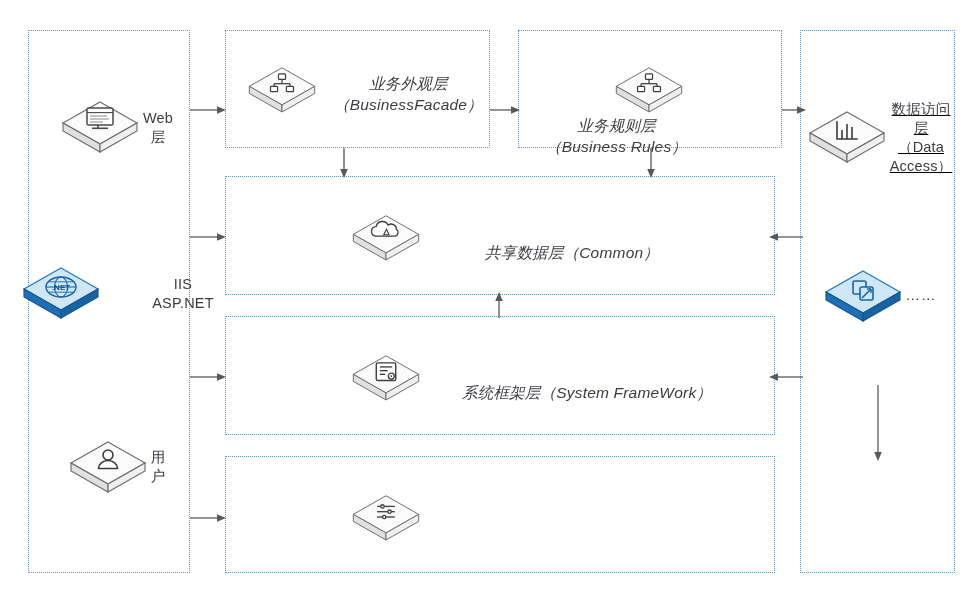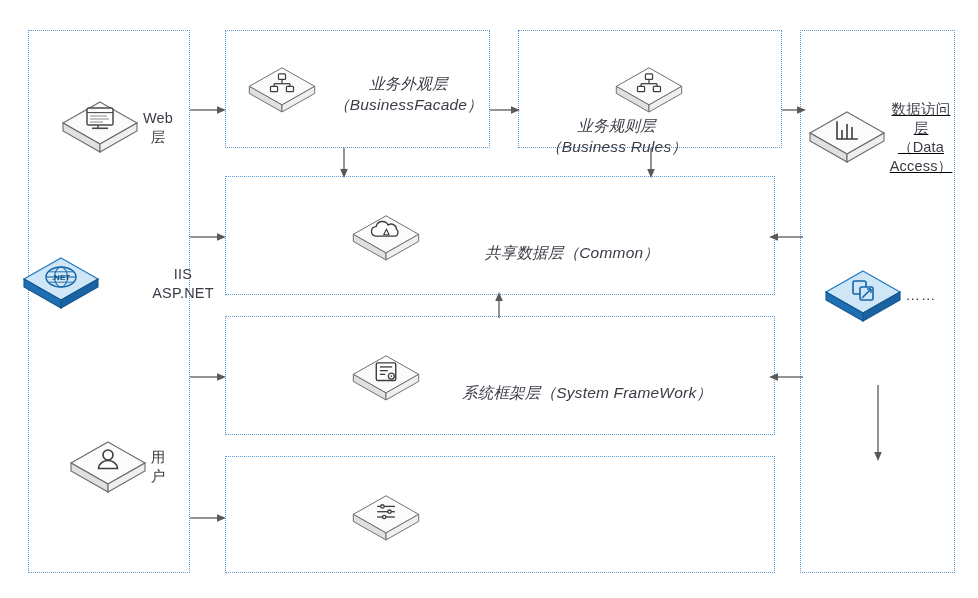--- a/index.html
+++ b/index.html
@@ -99,21 +99,21 @@
             <line x1="3" y1="14" x2="16" y2="14" stroke="#8a8a8a" stroke-width="1"></line>
             <line x1="11" y1="17" x2="11" y2="20" stroke="#4a4a4a" stroke-width="1.5"></line>
             <line x1="5" y1="20.3" x2="21" y2="20.3" stroke="#4a4a4a" stroke-width="1.6"></line>
           </g>
         </g>
       </svg>
     </span>
     <span class="caption">Web层</span>
   </div>
 
-  <div class="node" style="left:66px;top:252px;width:100px;gap:48px;">
+  <div class="node" style="left:66px;top:262px;width:100px;gap:48px;">
     <span class="iconwrap">
       <svg width="86" height="60" viewBox="0 0 86 60">
         <g>
           <path d="M43 6 L80 27 L43 48 L6 27 Z" fill="#cfe6f7" stroke="#1f7ac4" stroke-width="1.2"></path>
           <path d="M6 27 L6 35 L43 56 L43 48 Z" fill="#1f6fb5" stroke="#14558c" stroke-width="1.1"></path>
           <path d="M80 27 L80 35 L43 56 L43 48 Z" fill="#1a63a3" stroke="#14558c" stroke-width="1.1"></path>
           <g transform="translate(43,25)">
             <ellipse cx="0" cy="0" rx="15" ry="10" fill="none" stroke="#1565a8" stroke-width="1.4"></ellipse>
             <ellipse cx="0" cy="0" rx="6.5" ry="10" fill="none" stroke="#1565a8" stroke-width="1.1"></ellipse>
             <line x1="-15" y1="0" x2="15" y2="0" stroke="#1565a8" stroke-width="1.1"></line>

